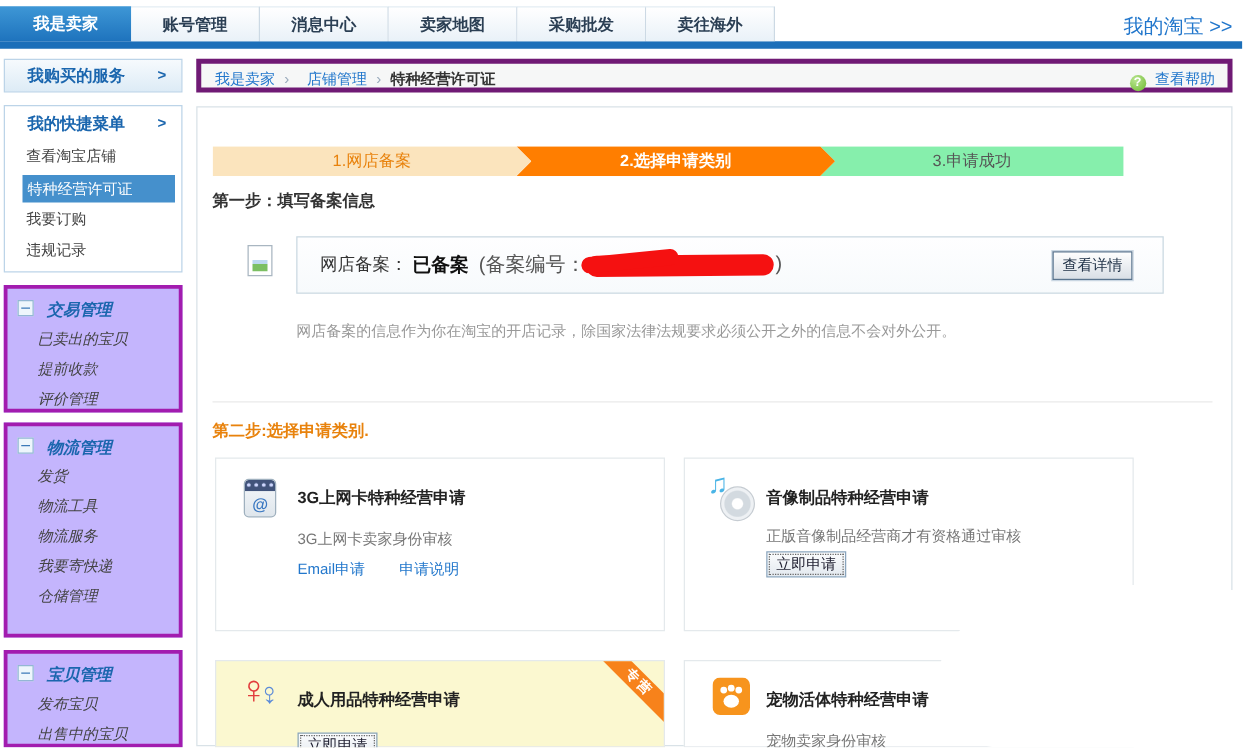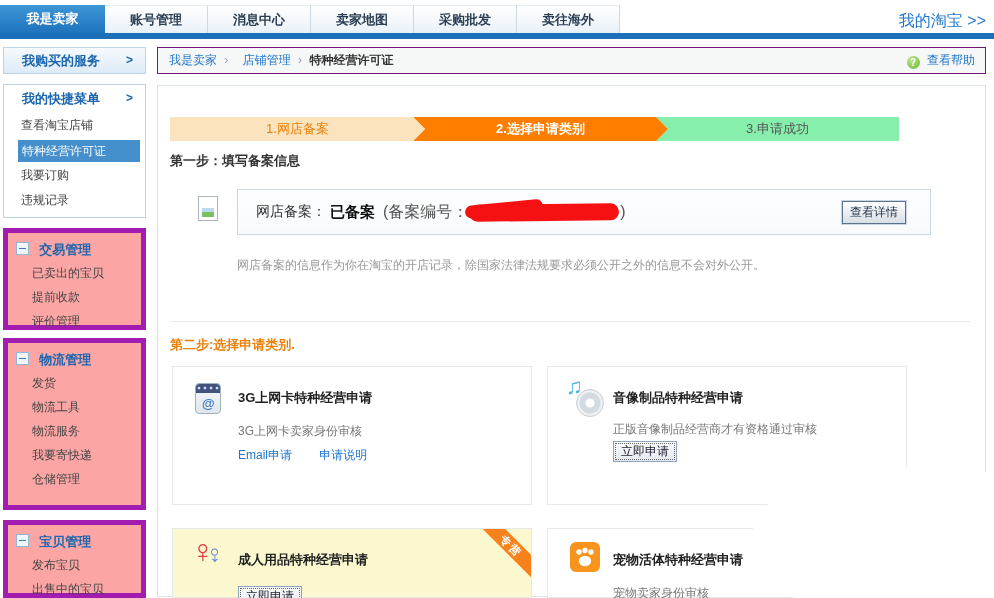--- a/index.html
+++ b/index.html
@@ -19,34 +19,34 @@
   .side-box{position:absolute;left:3px;width:143px;border:1px solid #bcd4e8;background:#fff;box-sizing:border-box;}
   .svc{top:47px;height:27px;background:linear-gradient(#f6fafd,#ddebf6);line-height:25px;}
   .svc-label{margin-left:18px;color:#1b66ae;font-weight:bold;font-size:13px;}
   .box-arrow{position:absolute;right:12px;top:0;color:#1b66ae;font-weight:bold;}
   .quick{top:84px;height:134px;}
   .quick-header{position:relative;line-height:27px;}
   .quick-title{margin-left:18px;color:#1b66ae;font-weight:bold;font-size:13px;}
   .quick-item{padding-left:17px;line-height:25px;color:#444;cursor:pointer;}
   .quick-item.active-item{margin:2px 5px 1px 14px;padding-left:4px;height:22px;line-height:22px;
                           background:#4590cc;color:#fff;}
-  .section{background:#fca5a5;border:5px solid #a21caf;}
+  .section{background:#c4b5fd;border:3px solid #a21caf;font-style:italic;}
   .sec-trade{top:228px;height:102px;}
   .sec-logistics{top:338px;height:172px;}
   .sec-items{top:520px;height:78px;}
   .sec-header{position:relative;padding:8px 0 2px 8px;}
   .minus-icon{display:inline-block;width:11px;height:11px;border:1px solid #93b7d4;background:#eef6fc;
               position:relative;vertical-align:-1px;cursor:pointer;}
   .minus-icon::after{content:'';position:absolute;left:2px;top:5px;width:7px;height:1px;background:#3c7ab8;}
   .sec-title{margin-left:7px;color:#1b66ae;font-weight:bold;font-size:13px;}
   .sec-item{padding-left:24px;line-height:24px;color:#444;cursor:pointer;}
 
   
   .crumb-bar{position:absolute;left:157px;top:47px;width:829px;height:27px;background:#f6f7f7;
-             border:1px solid #701a75;box-sizing:border-box;line-height:25px;}
+             border:4px solid #701a75;box-sizing:border-box;line-height:25px;}
   .crumb-link{color:#2277cc;margin-left:11px;cursor:pointer;}
   .crumb-link + .crumb-sep{margin-left:4px;}
   .crumb-sep{color:#9ab;}
   .crumb-current{font-weight:bold;color:#333;margin-left:4px;}
   .help-wrap{position:absolute;right:10px;top:0;cursor:pointer;}
   .help-icon{display:inline-block;width:13px;height:13px;border-radius:50%;
              background:radial-gradient(circle at 35% 30%,#b9e690,#6cb82e);color:#fff;font-size:10px;
              font-weight:bold;text-align:center;line-height:13px;vertical-align:-2px;margin-right:4px;}
   .help-text{color:#2277cc;}
 

